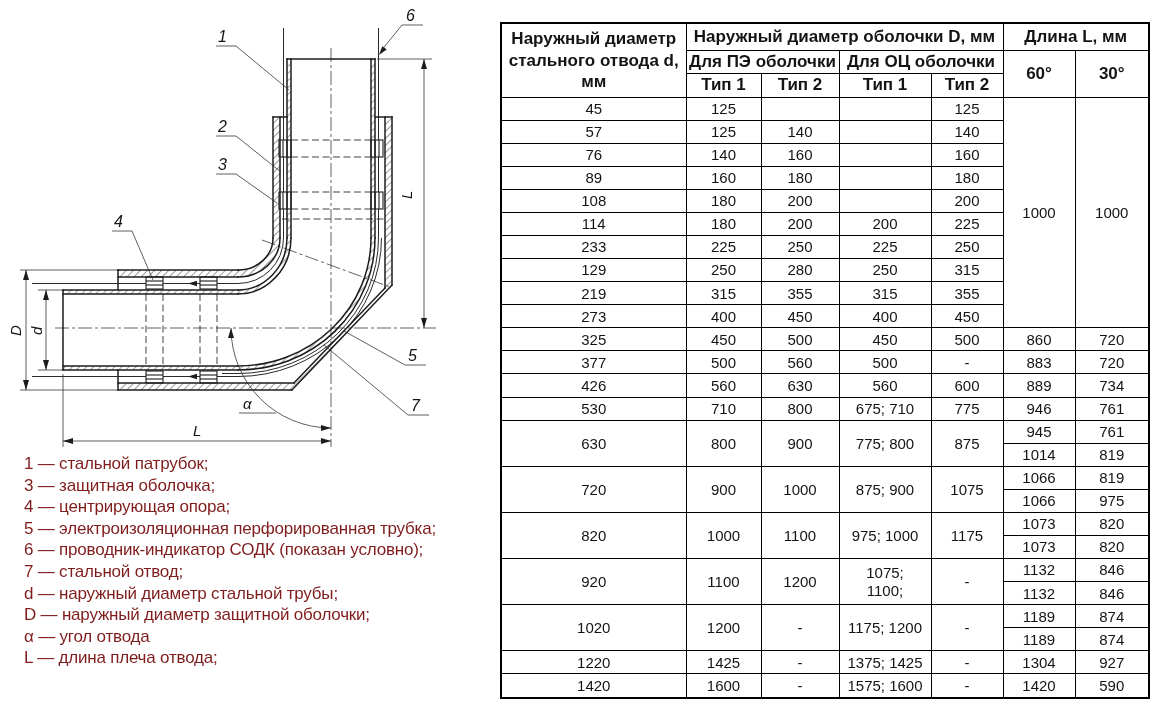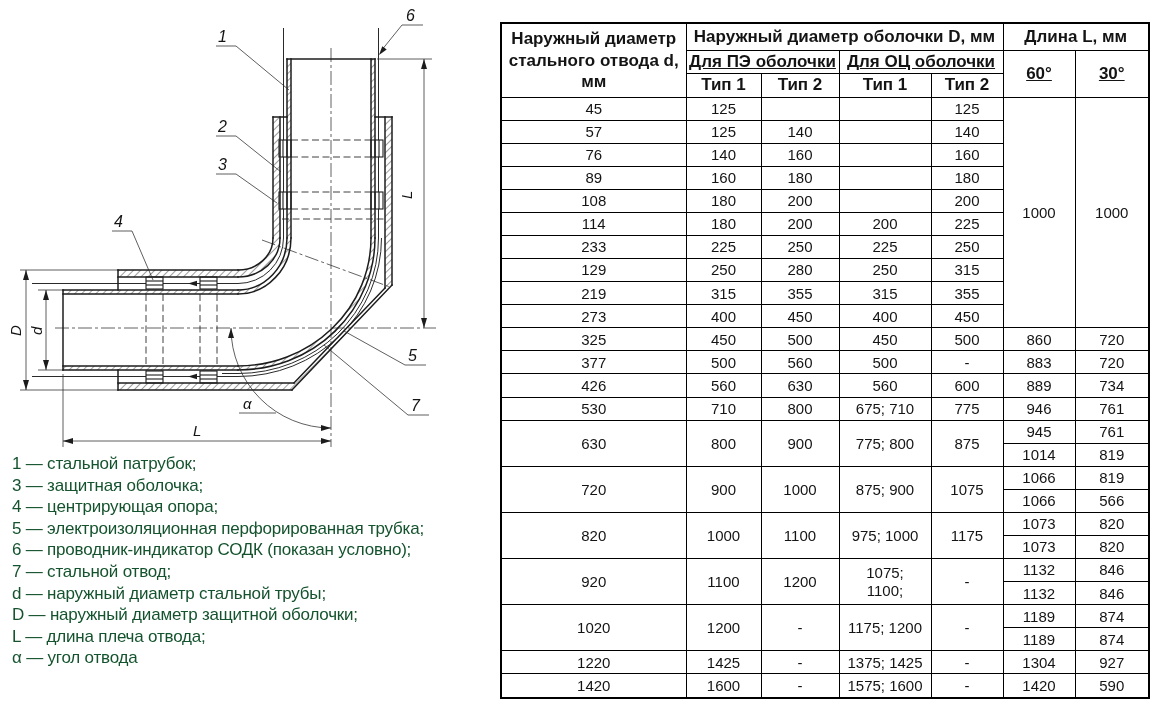--- a/index.html
+++ b/index.html
@@ -3,36 +3,36 @@
 <meta charset="utf-8">
 <style>
   html,body{margin:0;padding:0;}
   body{
     width:1164px;height:718px;background:#ffffff;position:relative;overflow:hidden;
     font-family:"Liberation Sans", sans-serif;color:#141414;
   }
   .figure{position:absolute;left:0;top:0;width:497px;height:452px;}
   .figure svg{display:block;}
   .legend{
-    position:absolute;left:12px;top:453px;width:470px;
-    font-size:17px;line-height:21.6px;letter-spacing:-0.2px;color:#14532d;
+    position:absolute;left:24px;top:453px;width:470px;
+    font-size:17px;line-height:21.6px;letter-spacing:-0.2px;color:#7f1d1d;
   }
   .lg-item{white-space:nowrap;}
   table.dims{
     position:absolute;left:500px;top:22px;width:648px;height:677px;
     border-collapse:collapse;table-layout:fixed;
     border:2px solid #000;
   }
   table.dims th, table.dims td{
     border:1px solid #000;text-align:center;vertical-align:middle;padding:0 2px;
     overflow:hidden;
   }
   table.dims th{font-size:17px;font-weight:bold;line-height:1.25;}
   table.dims td{font-size:15px;white-space:pre-line;line-height:1.15;}
-  tr.h1{height:27px;} tr.h2{height:23px;text-decoration:underline;} tr.h3{height:24px;}
+  tr.h1{height:27px;} tr.h2{height:23px;} tr.h3{height:24px;}
   
   .k{stroke:#1c1c1c;stroke-width:1.5;fill:none;stroke-linecap:square;}
   .m{stroke:#1c1c1c;stroke-width:1.1;fill:none;}
   .t{stroke:#2a2a2a;stroke-width:0.75;fill:none;}
   .w{stroke:#2a2a2a;stroke-width:1;fill:none;}
   .dash{stroke:#2a2a2a;stroke-width:0.9;fill:none;stroke-dasharray:7 3.5;}
   .cl{stroke:#3a3a3a;stroke-width:0.8;fill:none;stroke-dasharray:14 3 3 3;}
   .ar{fill:#1c1c1c;stroke:none;}
   .sup{fill:#ffffff;stroke:#1c1c1c;stroke-width:1.1;}
   .lbl{font-family:"Liberation Sans", sans-serif;font-style:italic;font-size:16px;fill:#141414;}
@@ -225,22 +225,22 @@
 
   <div class="legend">
       <div class="lg-item">1 — стальной патрубок;</div>
       <div class="lg-item">3 — защитная оболочка;</div>
       <div class="lg-item">4 — центрирующая опора;</div>
       <div class="lg-item">5 — электроизоляционная перфорированная трубка;</div>
       <div class="lg-item">6 — проводник-индикатор СОДК (показан условно);</div>
       <div class="lg-item">7 — стальной отвод;</div>
       <div class="lg-item">d — наружный диаметр стальной трубы;</div>
       <div class="lg-item">D — наружный диаметр защитной оболочки;</div>
+      <div class="lg-item">α — угол отвода</div>
       <div class="lg-item">L — длина плеча отвода;</div>
-      <div class="lg-item">α — угол отвода</div>
     </div>
 </div>
 
 <table class="dims">
   <colgroup>
     <col style="width:185px">
       <col style="width:75px">
       <col style="width:78px">
     <col style="width:92px">
       <col style="width:72px">
@@ -392,21 +392,21 @@
         <td rowspan="2">720</td>
         <td rowspan="2">900</td>
         <td rowspan="2">1000</td>
         <td rowspan="2">875; 900</td>
         <td rowspan="2">1075</td>
         <td>1066</td>
         <td>819</td>
       </tr>
       <tr>
         <td>1066</td>
-        <td>566</td>
+        <td>975</td>
       </tr>
       <tr>
         <td rowspan="2">820</td>
         <td rowspan="2">1000</td>
         <td rowspan="2">1100</td>
         <td rowspan="2">975; 1000</td>
         <td rowspan="2">1175</td>
         <td>1073</td>
         <td>820</td>
       </tr>

